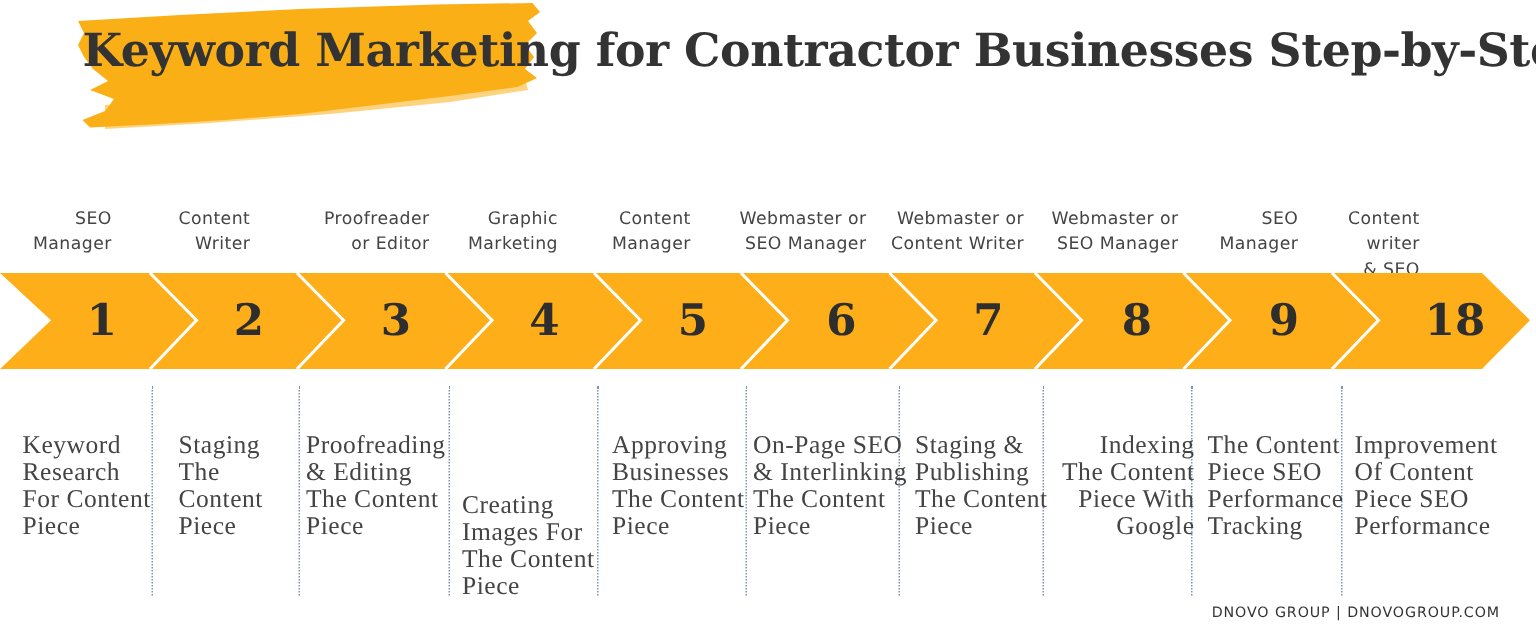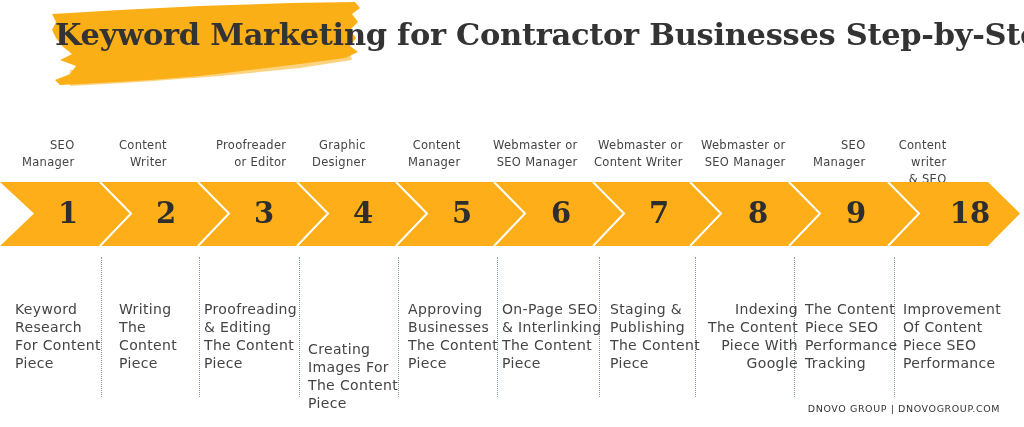--- a/index.html
+++ b/index.html
@@ -16,22 +16,22 @@
     position: absolute; top: 0; font-size: 11.5px; line-height: 17px; color: #444444;
     white-space: pre-line; letter-spacing: 0.3px;
   }
   .band { position: absolute; left: 0; top: 182px; }
   .step-num {
     position: absolute; top: 193px; width: 60px; text-align: center;
     font-family: "DejaVu Serif", serif; font-weight: bold; font-size: 29px; color: #2e2e2e;
     line-height: 40px;
   }
   .desc {
-    position: absolute; top: 300px; font-size: 14px; line-height: 18px; color: #444444;
-    white-space: pre-line; letter-spacing: 0.35px;
+    position: absolute; top: 288px; font-size: 17px; line-height: 18px; color: #444444;
+    white-space: pre-line; letter-spacing: 0.35px; font-family: Liberation Serif, serif;
   }
   .divider {
     position: absolute; top: 257px; height: 140px; width: 0;
     border-left: 1.5px dotted #7c93b3;
   }
   .footer {
     position: absolute; right: 24px; top: 403px; font-size: 9.5px; font-weight: normal;
     color: #333333; letter-spacing: 0.6px;
   }
 </style>
@@ -47,21 +47,21 @@
 </div>
 
 <div class="roles">
   <div class="role" style="left:22px;">SEO
 Manager</div>
   <div class="role" style="left:119px;">Content
 Writer</div>
   <div class="role" style="left:216px;">Proofreader
 or Editor</div>
   <div class="role" style="left:312px;">Graphic
-Designer</div>
+Marketing</div>
   <div class="role" style="left:408px;">Content
 Manager</div>
   <div class="role" style="left:493px;">Webmaster or
 SEO Manager</div>
   <div class="role" style="left:594px;">Webmaster or
 Content Writer</div>
   <div class="role" style="left:701px;">Webmaster or
 SEO Manager</div>
   <div class="role" style="left:813px;">SEO
 Manager</div>
@@ -102,21 +102,21 @@
 <div class="divider" style="left:497px;"></div>
 <div class="divider" style="left:599px;"></div>
 <div class="divider" style="left:695px;"></div>
 <div class="divider" style="left:794px;"></div>
 <div class="divider" style="left:894px;"></div>
 
 <div class="desc" style="left:15px;">Keyword
 Research
 For Content
 Piece</div>
-<div class="desc" style="left:119px;">Writing
+<div class="desc" style="left:119px;">Staging
 The
 Content
 Piece</div>
 <div class="desc" style="left:204px;">Proofreading
 &amp; Editing
 The Content
 Piece</div>
 <div class="desc" style="left:308px;margin-top:40px;">Creating
 Images For
 The Content

